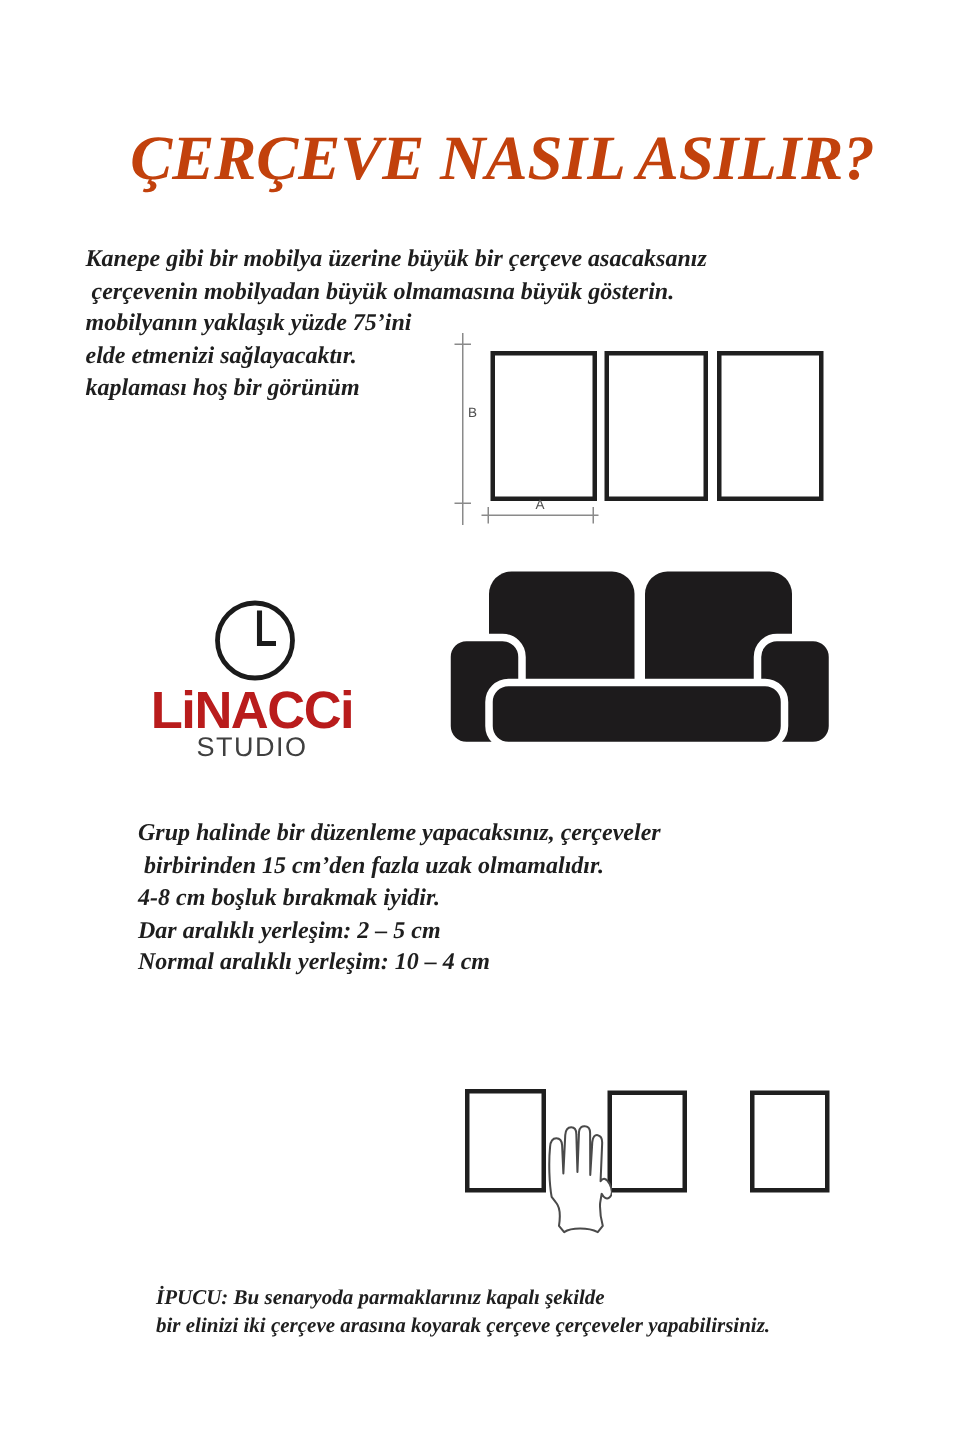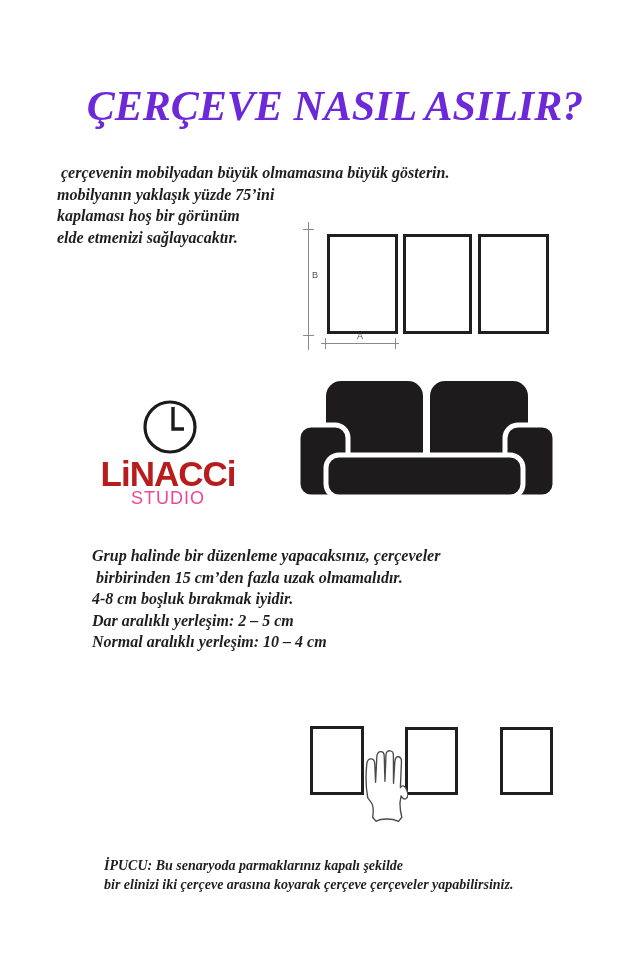--- a/index.html
+++ b/index.html
@@ -1,54 +1,55 @@
 <!DOCTYPE html>
 <html><head>
 <meta charset="utf-8">
 <style>
   html,body{margin:0;padding:0;background:#ffffff;}
   .page{position:relative;width:640px;height:960px;background:#ffffff;overflow:hidden;
         font-family:"Liberation Serif",serif;color:#1d1d1d;}
 
   .title{position:absolute;left:30px;top:83px;width:610px;text-align:center;
          font-size:42px;line-height:46px;font-weight:bold;font-style:italic;
-         color:#6d28d9;white-space:nowrap;}
+         color:#c2410c;white-space:nowrap;}
 
   .para{position:absolute;font-weight:bold;font-style:italic;color:#1e1e1e;}
   .tline{white-space:pre;}
   .para-intro{left:57px;top:162px;font-size:16px;line-height:21.5px;}
   .para-spacing{left:92px;top:545px;font-size:16px;line-height:21.5px;}
   .para-tip{left:104px;top:857px;font-size:14px;line-height:18.5px;}
 
   .frame{position:absolute;background:#ffffff;border:3px solid #1f1f1f;box-sizing:border-box;}
 
   .dim{position:absolute;background:#8a8a8a;}
   .dim-label{position:absolute;font-family:"Liberation Sans",sans-serif;
              font-size:9px;font-style:normal;font-weight:normal;color:#4f4f4f;}
 
   .logo-name{position:absolute;left:98px;top:456px;width:140px;text-align:center;
              font-family:"Liberation Sans",sans-serif;font-weight:bold;font-style:normal;
              font-size:35px;line-height:36px;letter-spacing:-1px;color:#b91c1c;white-space:nowrap;}
   .logo-subtitle{position:absolute;left:98px;top:489px;width:140px;text-align:center;
              font-family:"Liberation Sans",sans-serif;font-weight:normal;font-style:normal;
-             font-size:18px;line-height:18px;letter-spacing:1px;color:#ec4899;white-space:nowrap;}
+             font-size:18px;line-height:18px;letter-spacing:1px;color:#404040;white-space:nowrap;}
   .abs{position:absolute;}
 </style>
 </head>
 <body>
 
 <div class="page">
 
   <div class="title">ÇERÇEVE NASIL ASILIR?</div>
 
   <div class="para para-intro">
+    <div class="tline">Kanepe gibi bir mobilya üzerine büyük bir çerçeve asacaksanız</div>
     <div class="tline"> çerçevenin mobilyadan büyük olmamasına büyük gösterin.</div>
     <div class="tline">mobilyanın yaklaşık yüzde 75’ini</div>
+    <div class="tline">elde etmenizi sağlayacaktır.</div>
     <div class="tline">kaplaması hoş bir görünüm</div>
-    <div class="tline">elde etmenizi sağlayacaktır.</div>
   </div>
 
   <div>
     <div class="dim" style="left:308px;top:222px;width:1px;height:128px;"></div>
     <div class="dim" style="left:303px;top:229px;width:11px;height:1px;"></div>
     <div class="dim" style="left:303px;top:335px;width:11px;height:1px;"></div>
     <div class="dim-label" style="left:312px;top:270px;">B</div>
 
     <div class="frame" style="left:327px;top:234px;width:71px;height:100px;"></div>
     <div class="frame" style="left:403px;top:234px;width:69px;height:100px;"></div>

